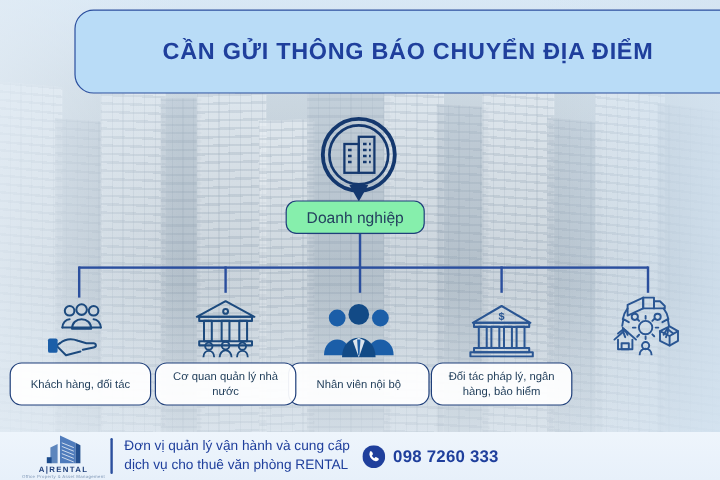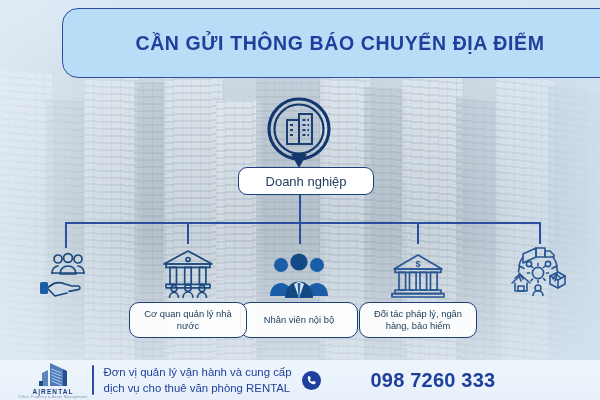--- a/index.html
+++ b/index.html
@@ -64,23 +64,23 @@
 
   
   .conn{position:absolute;background:#2b4f9e;}
 
   
   .pin{
     position:absolute;left:262px;top:96px;width:74px;height:82px;
   }
   .pin svg{display:block;}
   .center-label{
-    position:absolute;left:238px;top:167px;width:136px;height:28px;
+    position:absolute;left:238px;top:167px;width:116px;height:28px;
     box-sizing:border-box;
-    background:#ffffff;
+    background:#86efac;
     border:1.5px solid #1f3f7a;
     border-radius:9px;
     display:flex;align-items:center;justify-content:center;
     color:#24405f;font-size:13px;
   }
 
   
   .leaf{position:absolute;width:118px;}
   .leaf-icon{
     height:58px;display:flex;align-items:flex-end;justify-content:center;
@@ -108,21 +108,21 @@
   }
   .logo{
     width:74px;display:flex;flex-direction:column;align-items:center;justify-content:center;
     margin-left:16px;
   }
   .logo-word{font-size:6.5px;letter-spacing:1.1px;color:#1f3f7a;font-weight:bold;margin-top:1px;}
   .logo-sub{font-size:3.6px;letter-spacing:.3px;color:#7b94b4;margin-top:.5px;}
   .divider{width:1.6px;height:30px;background:#2b4f9e;margin:0 10px 0 2px;border-radius:1px;}
   .tagline{color:#1f3f9c;font-size:11.4px;line-height:1.42;max-width:246px;}
   .contact{display:flex;align-items:center;gap:7px;margin-left:10px;}
-  .contact-txt{color:#1f3f9c;font-size:20px;font-weight:bold;letter-spacing:.2px;margin-left:43px;}
+  .contact-txt{color:#1f3f9c;font-size:14px;font-weight:bold;letter-spacing:.2px;}
   .c-gap{width:14px;}
 </style>
 </head>
 <body>
 
 <div id="stage">
 
   <div class="bg-base"></div>
   <div class="bg-towers">
     <div class="tower" style="left:-10px;width:62px;height:330px;transform:skewY(5deg);">
@@ -215,20 +215,21 @@
           <path d="M14 21c0-4 3-7 6-7"></path>
             <path d="M46 21c0-4-3-7-6-7"></path>
           <path d="M22 22c0-5 3.6-8 8-8s8 3 8 8z"></path>
           <path d="M14 21h32"></path>
           <path d="M12 34c5-4 10-4 15-2l7 2h6c2 0 3 3 0 3.6l-9 1.8"></path>
           <path d="M12 34l-3 2 8 8 12-3"></path>
         </g>
         <rect x="2" y="30" width="8" height="12" rx="1.6" fill="#1b5ea8"></rect>
       </svg>
     </div>
+    <div class="leaf-box">Khách hàng, đối tác</div>
   </div>
 
   <div class="leaf" style="left:240px;top:240px;">
     <div class="leaf-icon">
       <svg width="62" height="46" viewBox="0 0 62 46">
         <g fill="#1b5ea8">
           <circle cx="13" cy="13" r="7"></circle>
           <path d="M2 44c0-8 5-13 11-13s11 5 11 13z"></path>
           <circle cx="49" cy="13" r="7"></circle>
           <path d="M38 44c0-8 5-13 11-13s11 5 11 13z"></path>

